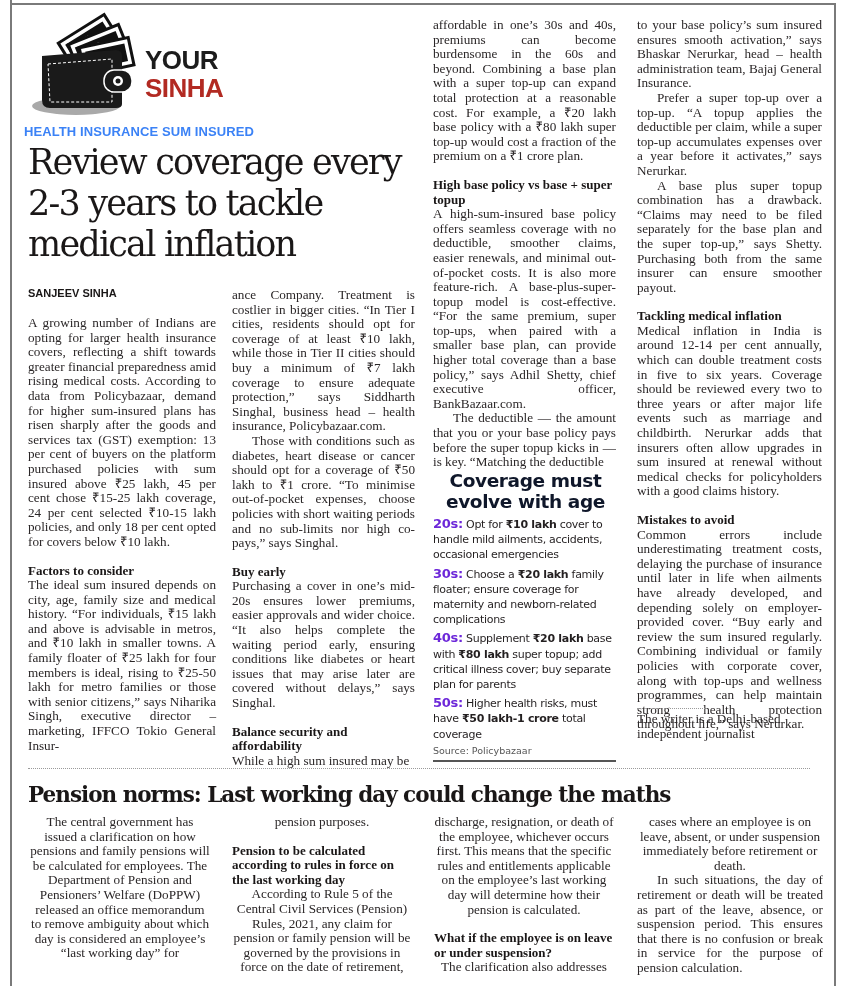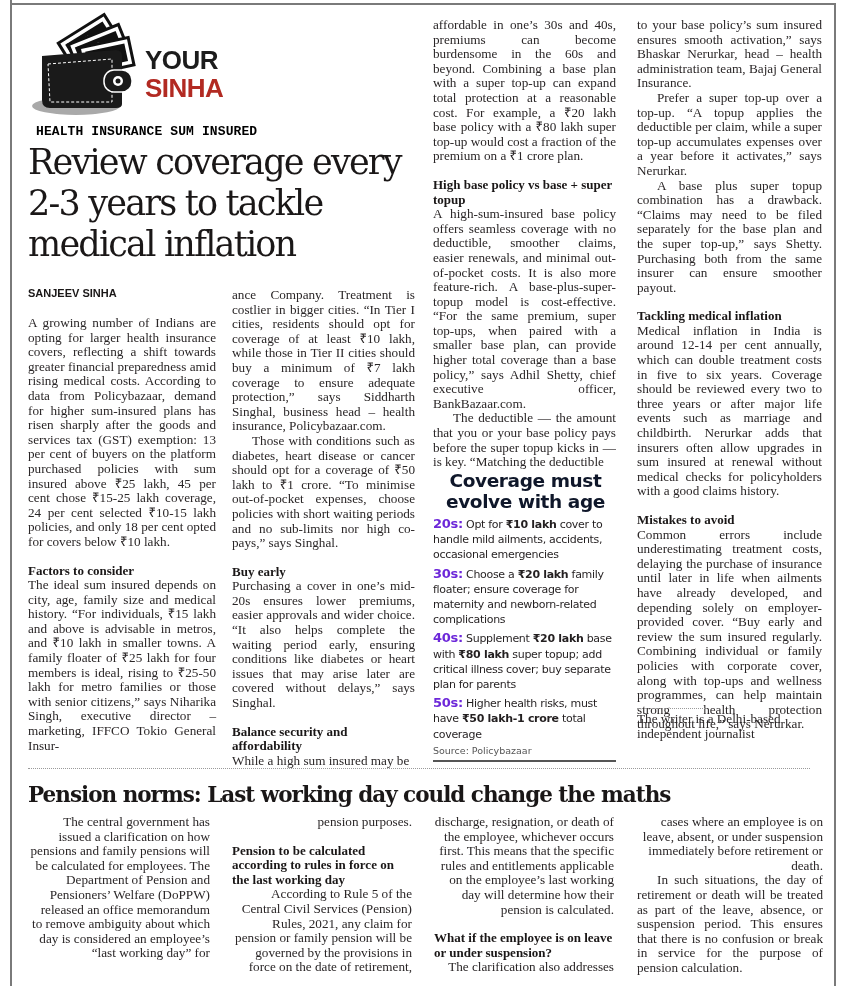--- a/index.html
+++ b/index.html
@@ -6,21 +6,21 @@
   body { width:848px; height:986px; position:relative; overflow:hidden; color:#231f20; }
   .frame-left { position:absolute; left:10px; top:0; width:2px; height:986px; background:#7a7a7a; }
   .frame-right { position:absolute; left:834px; top:5px; width:2px; height:981px; background:#7a7a7a; }
   .frame-top { position:absolute; left:10px; top:3px; width:826px; height:2px; background:#7a7a7a; }
 
   .wallet { position:absolute; left:24px; top:8px; width:122px; height:110px; }
   .brand { position:absolute; left:145px; top:46px; font-family:"Liberation Sans", sans-serif; font-weight:bold; font-size:26px; line-height:28px; letter-spacing:-0.5px; }
   .brand .your { color:#1c1c1c; display:block; }
   .brand .money { color:#b22a22; display:block; }
 
-  .kicker { position:absolute; left:36px; top:124px; font-family:Liberation Mono, monospace; font-weight:bold; font-size:13px; color:#000000; letter-spacing:0.1px; }
+  .kicker { position:absolute; left:24px; top:124px; font-family:Liberation Sans, sans-serif; font-weight:bold; font-size:13px; color:#3b82f6; letter-spacing:0.1px; }
   .headline { position:absolute; left:28px; top:142px; width:380px; font-family:"DejaVu Serif", serif; font-size:35px; line-height:41px; letter-spacing:-1.8px; color:#1a1717; margin:0; font-weight:normal; }
   .byline { position:absolute; left:28px; top:287px; font-family:"Liberation Sans", sans-serif; font-weight:bold; font-size:11px; color:#1a1717; }
 
   .col { position:absolute; font-family:"Liberation Serif", serif; font-size:13.2px; line-height:14.6px; color:#2a2627; }
   .col p { margin:0; text-align:justify; }
   .col p.indent { text-indent:20px; }
   .col h3 { margin:0; font-family:"Liberation Serif", serif; font-weight:bold; font-size:13px; line-height:14.6px; color:#1a1717; }
   .gap { height:14px; }
 
   .c1 { left:28px; top:316px; width:188px; }
@@ -40,21 +40,21 @@
   .dots1 { left:637px; top:708px; width:70px; }
   .dots2 { left:28px; top:768px; width:782px; }
 
   .writer { position:absolute; left:637px; top:712px; width:185px; font-family:"Liberation Serif", serif; font-size:13.2px; line-height:14.6px; color:#2a2627; }
 
   .pension-head { position:absolute; left:28px; top:782px; margin:0; font-family:"DejaVu Serif", serif; font-weight:bold; font-size:21.5px; letter-spacing:-1px; color:#1a1717; line-height:26px; white-space:nowrap;text-align:center; }
   .p1 { left:30px; top:815px; width:180px; }
   .p2 { left:232px; top:815px; width:180px; }
   .p3 { left:434px; top:815px; width:180px; }
   .p4 { left:637px; top:815px; width:186px; }
-  .pcol p { text-align:right; }
+  .pcol p { text-align:center; }
   .pcol .just { text-align:justify; }
 </style>
 </head>
 <body>
 
 <div class="frame-top"></div>
 <div class="frame-left"></div>
 <div class="frame-right"></div>
 
 <svg class="wallet" viewBox="0 0 122 110">

